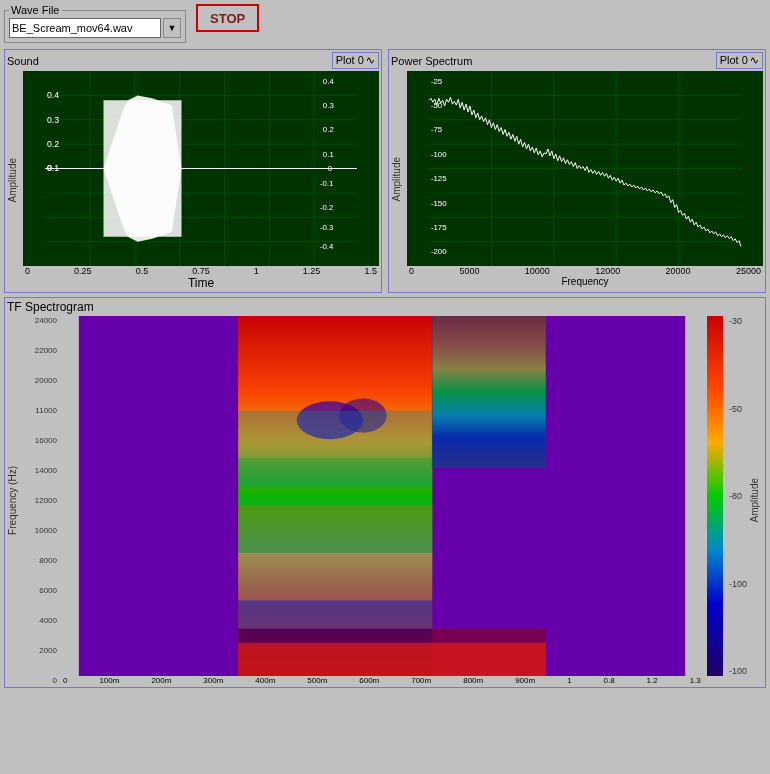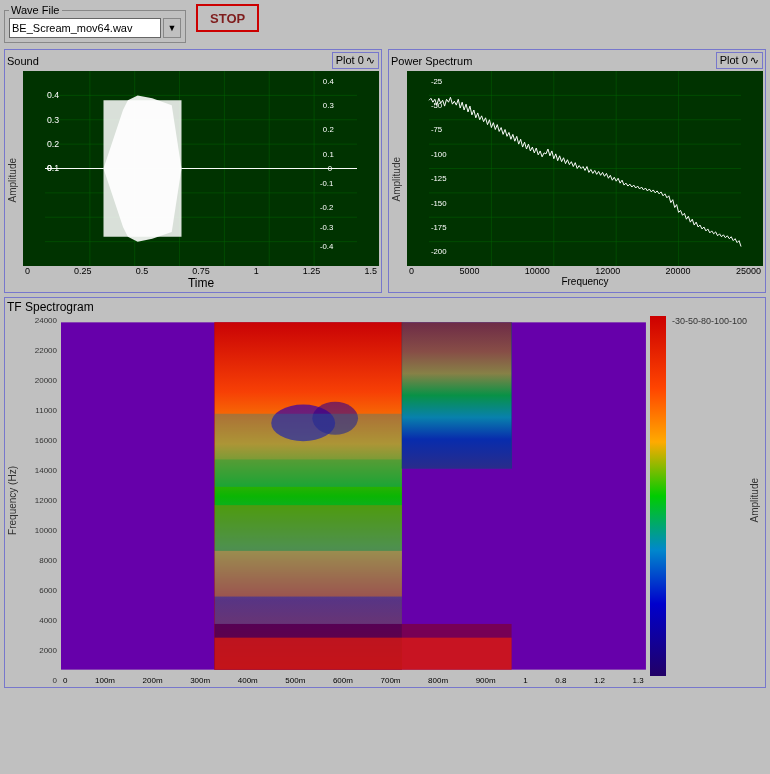--- a/index.html
+++ b/index.html
@@ -358,21 +358,21 @@
               <stop offset="20%" stop-color="#ff4400"></stop>
               <stop offset="35%" stop-color="#ffaa00"></stop>
               <stop offset="50%" stop-color="#00cc00"></stop>
               <stop offset="65%" stop-color="#0088cc"></stop>
               <stop offset="80%" stop-color="#0000cc"></stop>
               <stop offset="100%" stop-color="#220066"></stop>
             </linearGradient>
           </defs>
           <rect x="2" y="0" width="16" height="360" fill="url(#colorbarGrad)"></rect>
         </svg>
-        <div style="display:flex;justify-content:space-between;font-size:9px;color:#333;padding-left:2px;height:360px;">
+        <div style="display:flex;flex-direction:column;justify-content:space-between;font-size:9px;color:#333;padding-left:2px;height:360px;">
           <span>-30</span>
           <span>-50</span>
           <span>-80</span>
           <span>-100</span>
           <span>-100</span>
         </div>
         <div style="display:flex;align-items:center;width:14px;">
           <span style="writing-mode:vertical-rl;transform:rotate(180deg);font-size:10px;color:#333;white-space:nowrap;">Amplitude</span>
         </div>
       </div>

